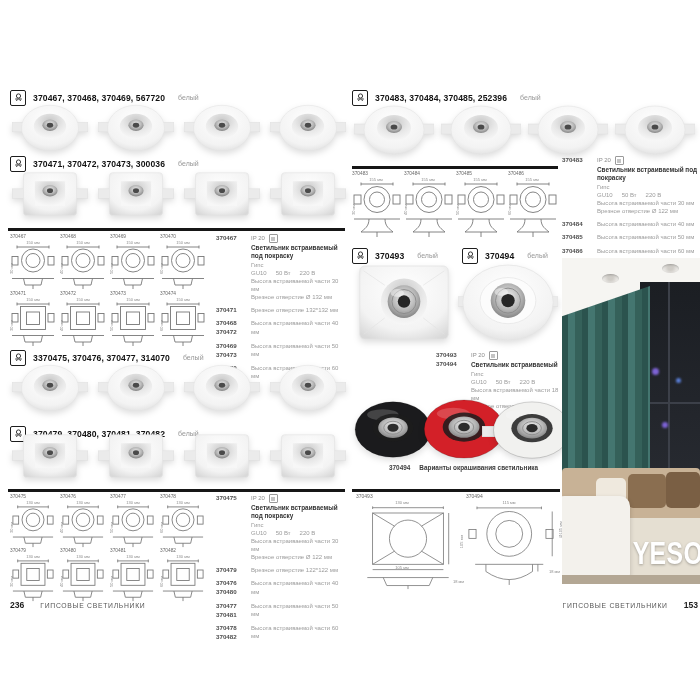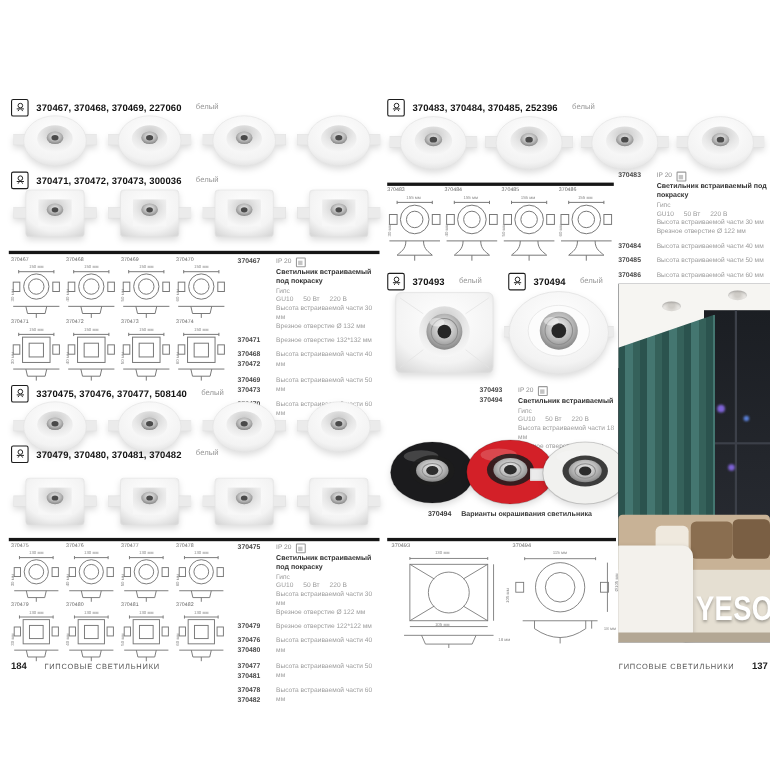--- a/index.html
+++ b/index.html
@@ -203,21 +203,21 @@
   </symbol>
 </defs>
 </svg>
 
 <div class="abs hdr" style="left:10px;top:90px;width:330px">
   <span class="icbox">
       <svg width="9" height="9" style="stroke:#222;fill:none;stroke-width:.9">
         <use href="#ic-downlight"></use>
       </svg>
     </span>
-  <span class="codes">370467, 370468, 370469, 227060</span>
+  <span class="codes">370467, 370468, 370469, 567720</span>
   <span class="clr">белый</span>
 </div>
 <div class="tile" style="left:12px;top:102px">
     <svg width="76" height="54">
       <use href="#t-round"></use>
     </svg>
   </div>
 <div class="tile" style="left:98px;top:102px">
     <svg width="76" height="54">
       <use href="#t-round"></use>
@@ -367,21 +367,21 @@
       <div class="sb">Высота встраиваемой части 60 мм</div>
     </div>
 </div>
 
 <div class="abs hdr" style="left:10px;top:350px;width:330px">
   <span class="icbox">
       <svg width="9" height="9" style="stroke:#222;fill:none;stroke-width:.9">
         <use href="#ic-downlight"></use>
       </svg>
     </span>
-  <span class="codes">3370475, 370476, 370477, 508140</span>
+  <span class="codes">3370475, 370476, 370477, 314070</span>
   <span class="clr">белый</span>
 </div>
 <div class="tile" style="left:12px;top:362px">
     <svg width="76" height="54">
       <use href="#t-round"></use>
     </svg>
   </div>
 <div class="tile" style="left:98px;top:362px">
     <svg width="76" height="54">
       <use href="#t-round"></use>
@@ -391,21 +391,21 @@
     <svg width="76" height="54">
       <use href="#t-round"></use>
     </svg>
   </div>
 <div class="tile" style="left:270px;top:362px">
     <svg width="76" height="54">
       <use href="#t-round"></use>
     </svg>
   </div>
 
-<div class="abs hdr" style="left:10px;top:405px;width:330px">
+<div class="abs hdr" style="left:10px;top:426px;width:330px">
   <span class="icbox">
       <svg width="9" height="9" style="stroke:#222;fill:none;stroke-width:.9">
         <use href="#ic-downlight"></use>
       </svg>
     </span>
   <span class="codes">370479, 370480, 370481, 370482</span>
   <span class="clr">белый</span>
 </div>
 <div class="tile" style="left:12px;top:430px">
     <svg width="76" height="53">
@@ -526,21 +526,21 @@
       <div class="sb">Высота встраиваемой части 50 мм</div>
     </div>
   <div class="srow">
       <div class="sc">370478
 370482</div>
       <div class="sb">Высота встраиваемой части 60 мм</div>
     </div>
 </div>
 
 <div class="footer" style="left:10px;top:600px">
-  <span class="pgnum">184</span>
+  <span class="pgnum">236</span>
   <span>ГИПСОВЫЕ СВЕТИЛЬНИКИ</span>
 </div>
 
 <div class="abs hdr" style="left:352px;top:90px;width:340px">
   <span class="icbox">
       <svg width="9" height="9" style="stroke:#222;fill:none;stroke-width:.9">
         <use href="#ic-downlight"></use>
       </svg>
     </span>
   <span class="codes">370483, 370484, 370485, 252396</span>
@@ -739,14 +739,14 @@
   <span class="cushion" style="left:104px;top:214px;width:34px;height:36px;background:#7a5f44"></span>
   <span class="cushion" style="left:34px;top:220px;width:30px;height:28px;background:#efe9de"></span>
   <div class="sofafront"></div>
   <div class="whitesofa"></div>
   <div class="floorstrip"></div>
   <div class="yeso">YESO</div>
 </div>
 
 <div class="footer" style="left:562px;top:600px;width:136px;justify-content:flex-end">
   <span>ГИПСОВЫЕ СВЕТИЛЬНИКИ</span>
-  <span class="pgnum">137</span>
+  <span class="pgnum">153</span>
 </div>
 
 </body></html>

